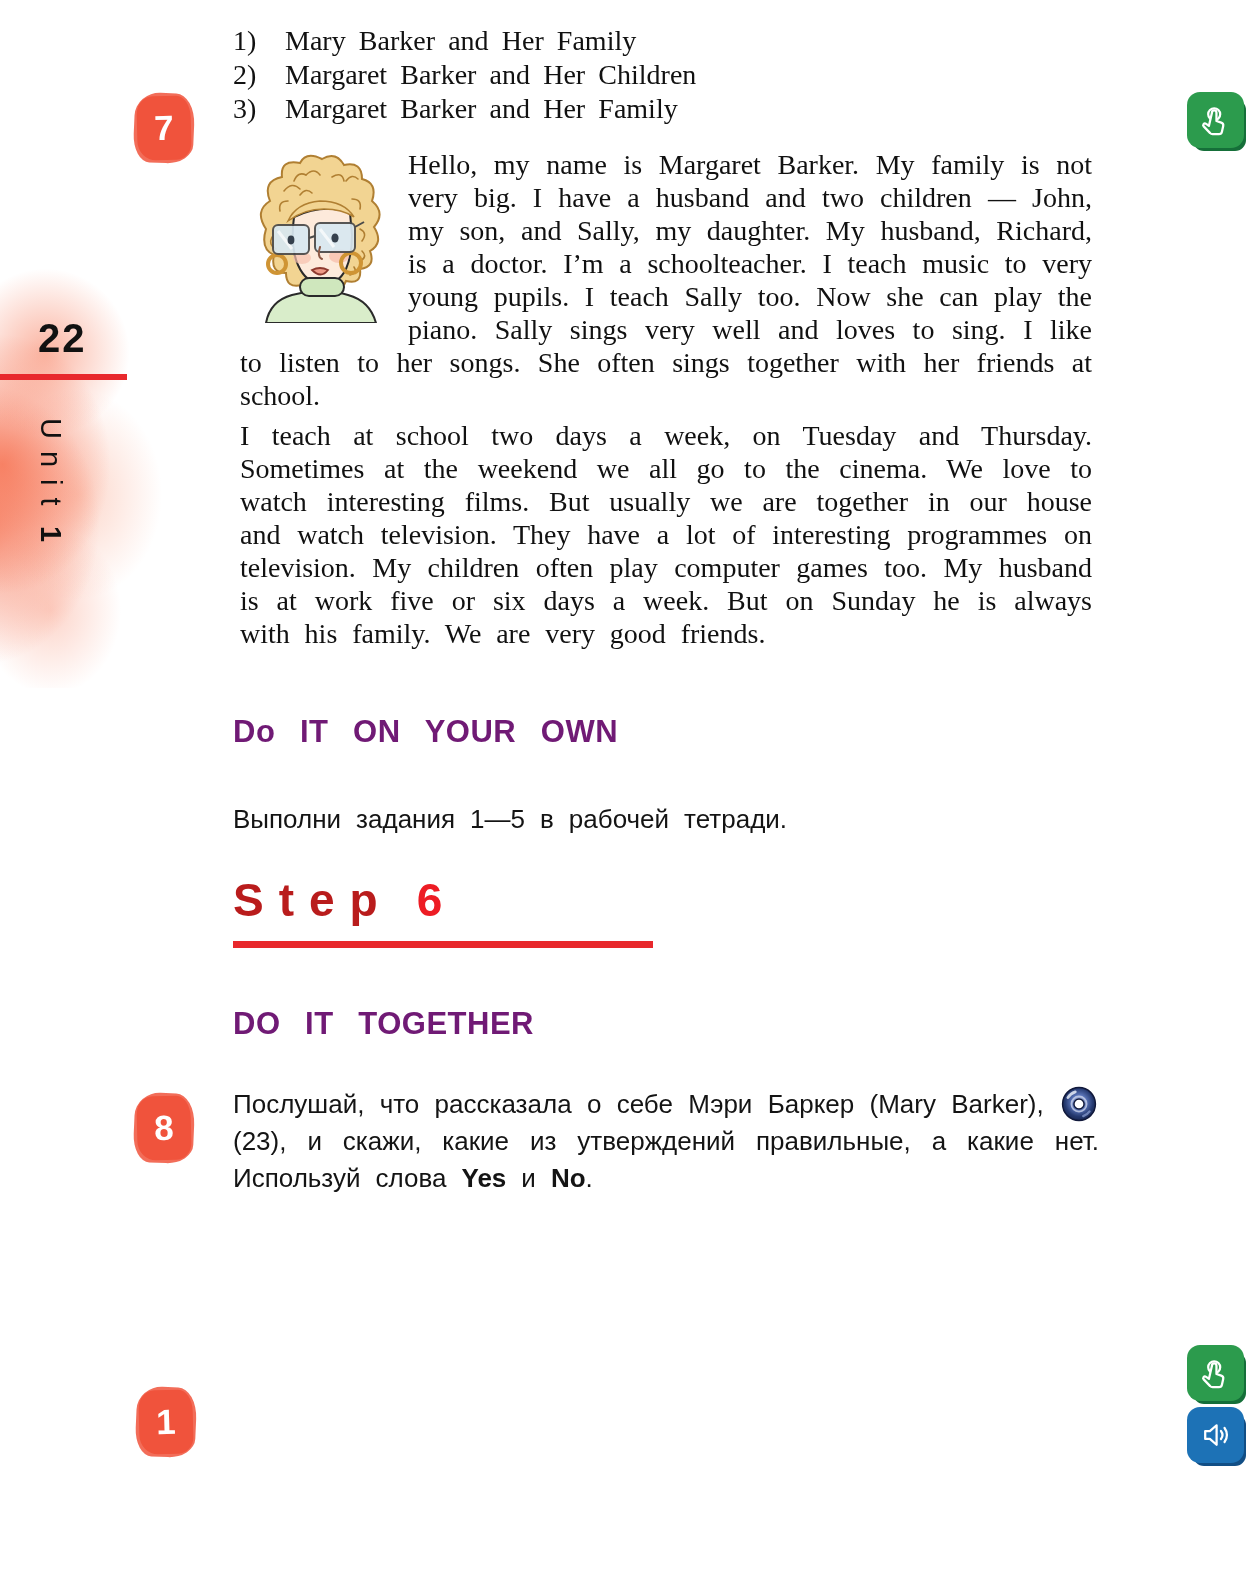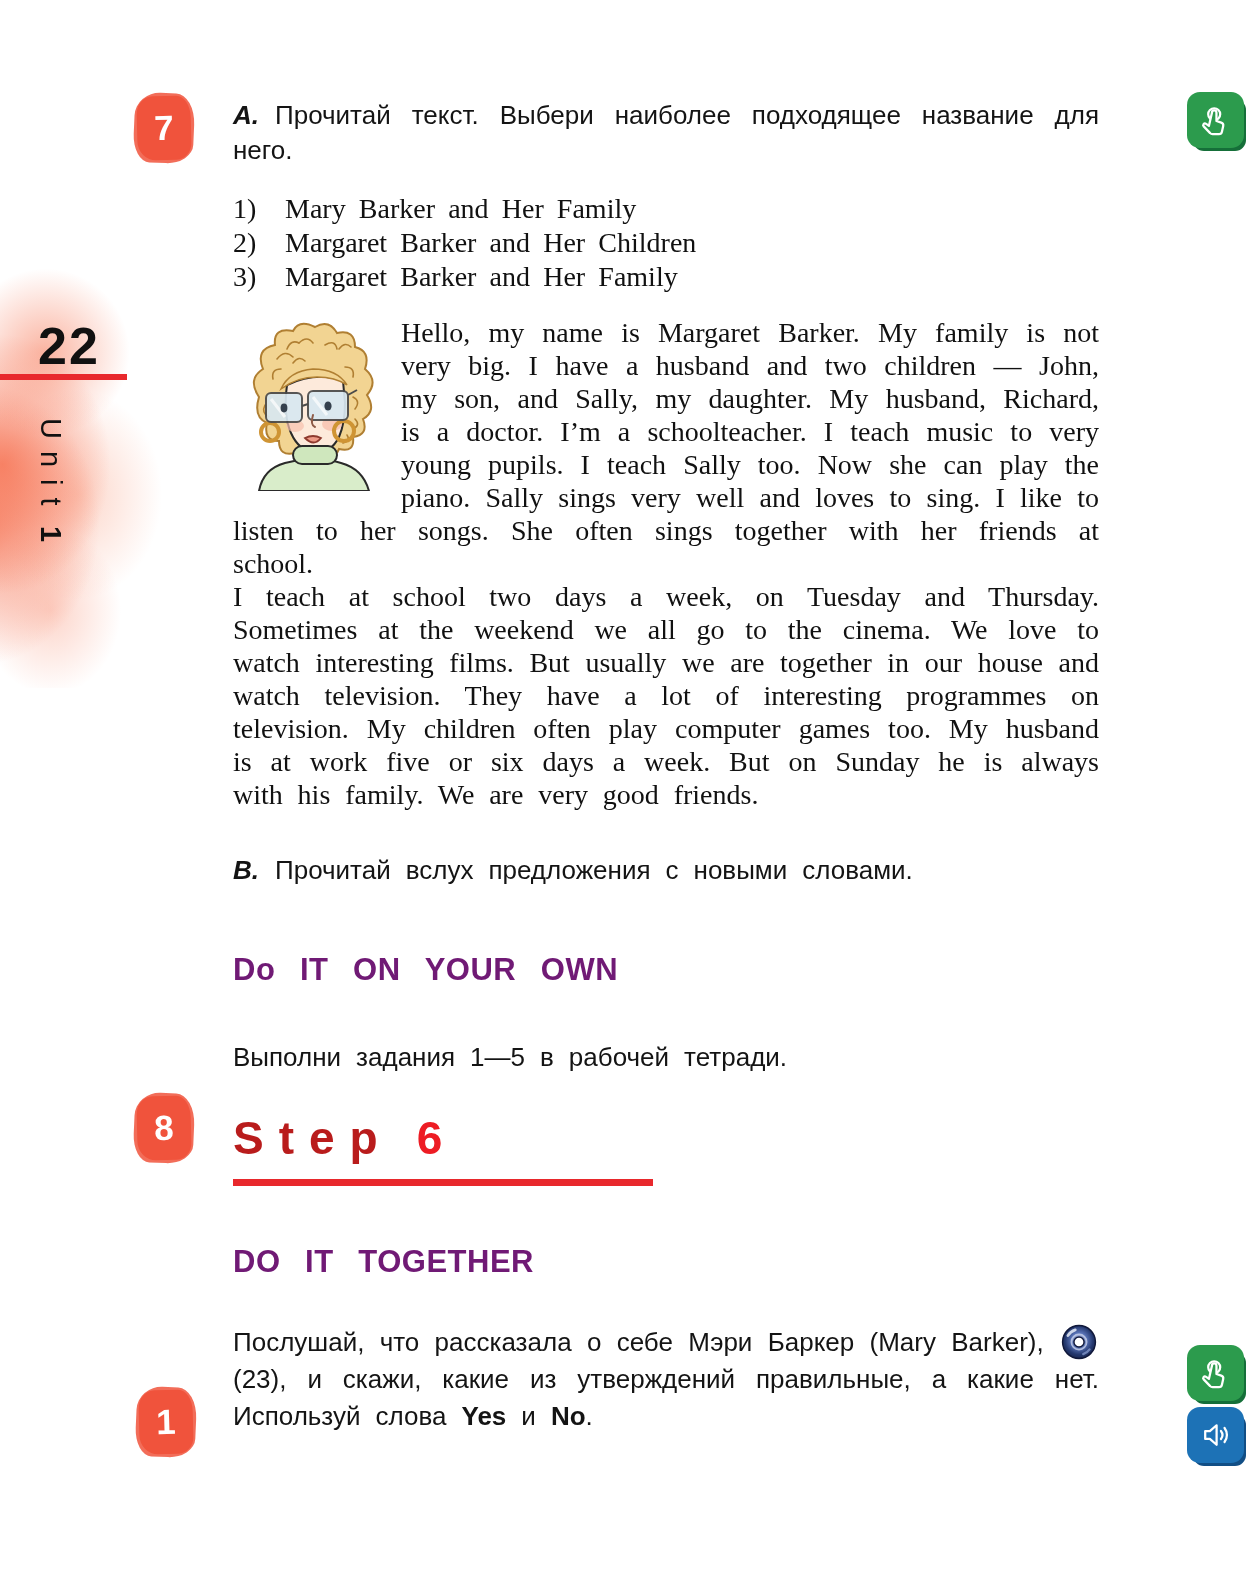--- a/index.html
+++ b/index.html
@@ -12,21 +12,21 @@
   .splash{
     position:absolute;left:-30px;top:258px;width:270px;height:430px;pointer-events:none;
     background:
       radial-gradient(ellipse 120px 120px at 28% 22%, rgba(247,118,84,.55), rgba(247,118,84,0) 70%),
       radial-gradient(ellipse 150px 180px at 12% 48%, rgba(246,106,72,.75), rgba(246,106,72,0) 72%),
       radial-gradient(ellipse 170px 200px at 4% 62%, rgba(244,96,60,.65), rgba(244,96,60,0) 70%),
       radial-gradient(ellipse 120px 150px at 40% 55%, rgba(249,150,118,.40), rgba(249,150,118,0) 70%),
       radial-gradient(ellipse 100px 120px at 30% 82%, rgba(248,130,98,.35), rgba(248,130,98,0) 70%);
   }
   .page-num{
-    position:absolute;left:38px;top:316px;font-size:52px;font-weight:800;
+    position:absolute;left:38px;top:316px;font-size:40px;font-weight:800;
     letter-spacing:2px;color:#111;
   }
   .margin-rule{position:absolute;left:0;top:374px;width:127px;height:6px;background:#e8282c;}
   .unit-label{
     position:absolute;left:34px;top:418px;height:210px;
     writing-mode:vertical-rl;font-size:29px;font-weight:500;letter-spacing:12px;color:#111;
   }
   .unit-label .unit-num{font-weight:800;margin-top:8px;}
   
   .badge{
@@ -60,21 +60,21 @@
   }
   .task-a{padding-top:98px;}
   .task-label{font-weight:800;font-style:italic;margin-right:16px;}
   .options{margin-top:24px;font-family:"Liberation Serif","DejaVu Serif",serif;
     font-size:28px;line-height:34px;word-spacing:.22em;color:#111;}
   .opt-num{display:inline-block;min-width:52px;}
   .passage{
     margin-top:22px;font-family:"Liberation Serif","DejaVu Serif",serif;
     font-size:28px;line-height:33px;text-align:justify;word-spacing:.28em;color:#111;
   }
-  .passage p{margin:0;}
+  .passage p{margin:7px;}
   .portrait{float:left;width:162px;height:172px;margin:3px 10px 2px -4px;}
   .task-b{margin-top:42px;clear:both;}
   .hd-red{
     color:#701a75;font-size:31px;font-weight:800;word-spacing:.5em;letter-spacing:.5px;
   }
   .hd-own{margin-top:64px;}
   .ex8{margin-top:52px;}
   .step-row{margin-top:36px;}
   .step-word{font-size:46px;font-weight:700;letter-spacing:15px;color:#b91c1c;}
   .step-num{font-size:46px;font-weight:800;color:#ed1c24;margin-left:24px;}
@@ -113,23 +113,20 @@
 <div class="sq-icon sq-blue icon-bottom-audio">
   <svg width="36" height="36" viewBox="0 0 24 24">
     <path d="M4.8 9.4 v5.2 h3.1 l4.5 3.9 V5.5 l-4.5 3.9 z" fill="none" stroke="#fff" stroke-width="1.5" stroke-linejoin="round"></path>
     <path d="M15.3 9.3 a4.4 4.4 0 0 1 0 5.4" fill="none" stroke="#fff" stroke-width="1.5" stroke-linecap="round"></path>
     <path d="M17.7 7.3 a7.8 7.8 0 0 1 0 9.4" fill="none" stroke="#fff" stroke-width="1.5" stroke-linecap="round"></path>
   </svg>
 </div>
 
 <div class="content">
 
-  <div class="task-sans task-a">
-    <span class="task-label">А.</span><span>Прочитай текст. Выбери наиболее подходящее название для него.</span>
-  </div>
 
   <div class="options">
     <div><span class="opt-num">1)</span><span>Mary Barker and Her Family</span></div>
     <div><span class="opt-num">2)</span><span>Margaret Barker and Her Children</span></div>
     <div><span class="opt-num">3)</span><span>Margaret Barker and Her Family</span></div>
   </div>
 
   <div class="passage">
     <p>
       <span class="portrait">
@@ -167,23 +164,20 @@
           <path d="M84 96 Q81 106 86 108" fill="none" stroke="#8d5a46" stroke-width="2" stroke-linecap="round"></path>
           <path d="M76 119 Q84 115 92 119 Q85 128 76 119 Z" fill="#ee9a86" stroke="#8d3a2e" stroke-width="1.8"></path>
           <path d="M30 172 Q34 150 56 144 L74 140 Q84 150 98 140 L112 144 Q134 150 140 172 Z" fill="#d9edca" stroke="#2a2a2a" stroke-width="2"></path>
           <rect x="64" y="127" width="44" height="18" rx="9" fill="#cfe7bd" stroke="#2a2a2a" stroke-width="2"></rect>
         </svg>
       </span><span>Hello, my name is Margaret Barker. My family is not very big. I have a husband and two children — John, my son, and Sally, my daughter. My husband, Richard, is a doctor. I’m a schoolteacher. I teach music to very young pupils. I teach Sally too. Now she can play the piano. Sally sings very well and loves to sing. I like to listen to her songs. She often sings together with her friends at school.</span>
     </p>
     <p><span>I teach at school two days a week, on Tuesday and Thursday. Sometimes at the weekend we all go to the cinema. We love to watch interesting films. But usually we are together in our house and watch television. They have a lot of interesting programmes on television. My children often play computer games too. My husband is at work five or six days a week. But on Sunday he is always with his family. We are very good friends.</span></p>
   </div>
 
-  <div class="task-sans task-b">
-    <span class="task-label">В.</span><span>Прочитай вслух предложения с новыми словами.</span>
-  </div>
 
   <div class="hd-red hd-own">Do IT ON YOUR OWN</div>
 
   <div class="task-sans ex8">Выполни задания 1—5 в рабочей тетради.</div>
 
   <div class="step-row">
     <span class="step-word">Step</span><span class="step-num">6</span>
     <div class="step-rule"></div>
   </div>
 

